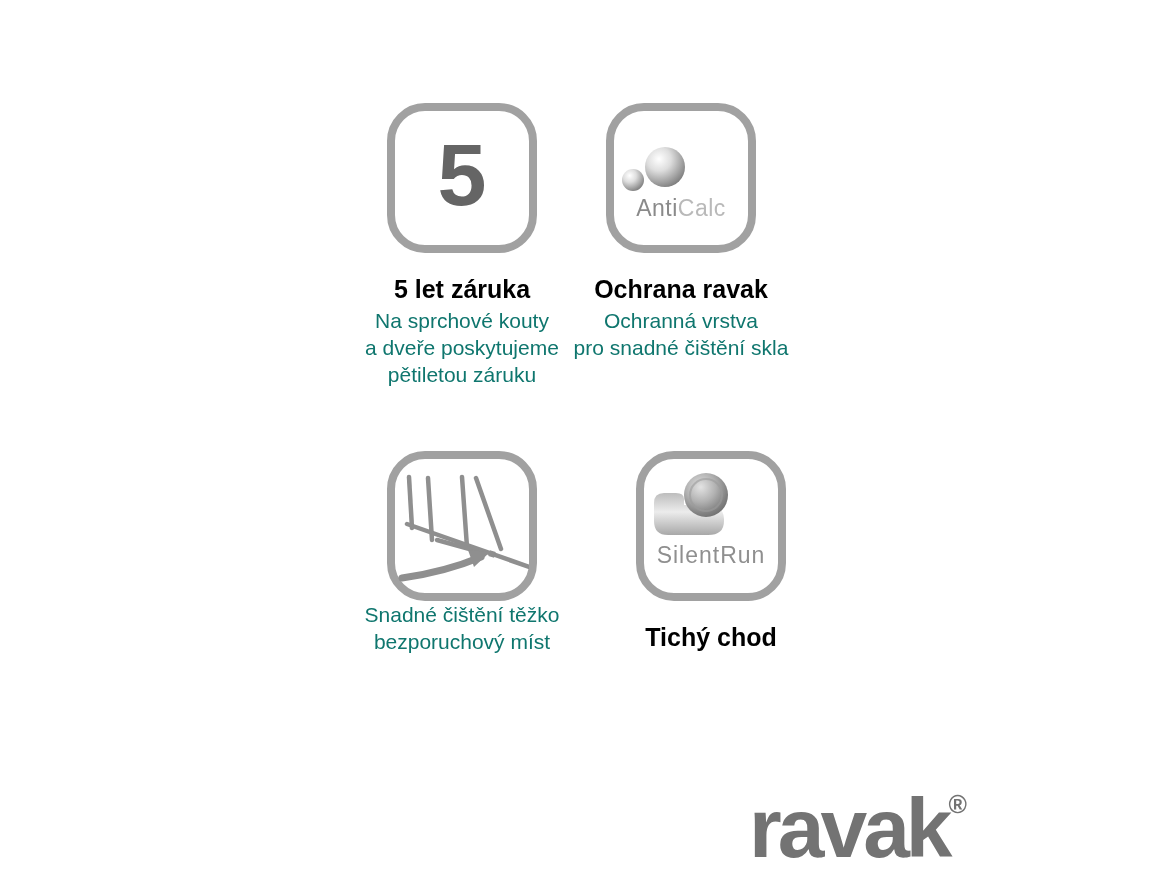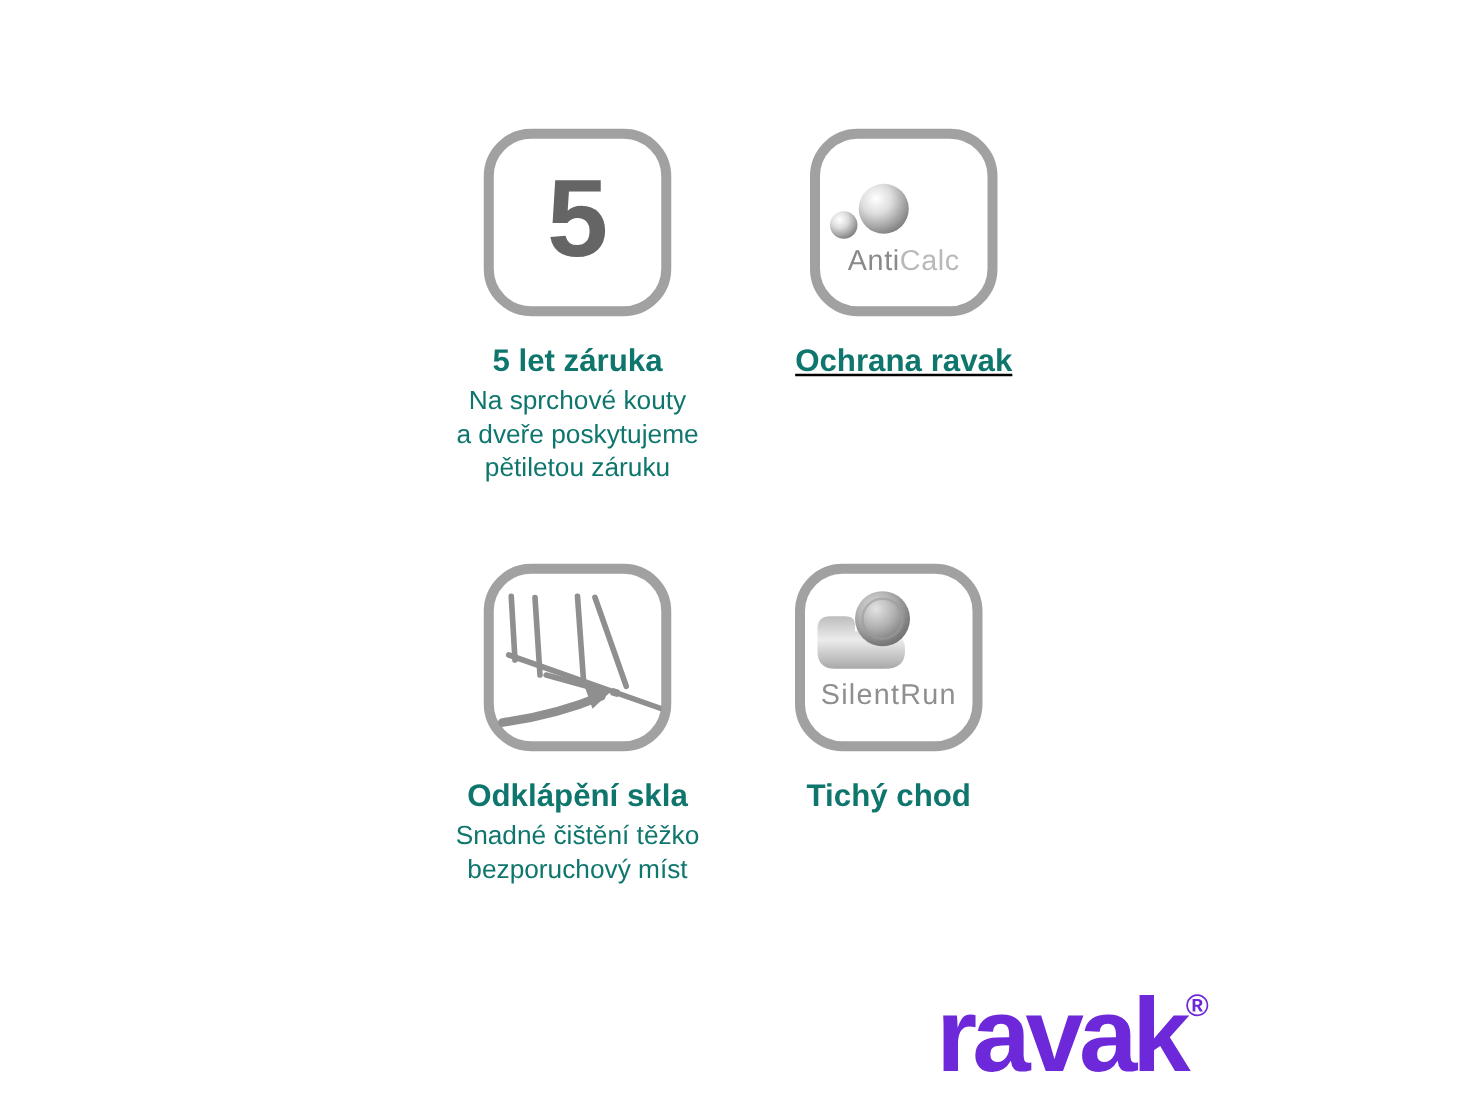--- a/index.html
+++ b/index.html
@@ -14,21 +14,21 @@
     height: 878px;
     background: #ffffff;
     overflow: hidden;
   }
   .feature {
     position: absolute;
     width: 280px;
     text-align: center;
   }
   .f1 { left: 322px; top: 103px; }
-  .f2 { left: 583px; top: 103px; text-decoration: underline; }
+  .f2 { left: 541px; top: 103px; }
   .f3 { left: 322px; top: 451px; }
   .f4 { left: 571px; top: 451px; }
 
   .badge {
     box-sizing: border-box;
     width: 150px;
     height: 150px;
     margin: 0 auto;
     border: 8px solid #a1a1a1;
     border-radius: 38px;
@@ -46,35 +46,35 @@
     color: #656565;
     line-height: 1;
     padding-bottom: 6px;
   }
 
   .feature .title {
     margin: 21px 0 3px 0;
     font-size: 25px;
     line-height: 30px;
     font-weight: bold;
-    color: #0f766e;
+    color: #000000;
   }
   .feature .desc {
     margin: 0;
     font-size: 21px;
     line-height: 27px;
     color: #0f766e;
     white-space: pre-line;
   }
 
   .brand {
     position: absolute;
     top: 786px;
     right: 203px;
-    color: #6d28d9;
+    color: #737373;
     font-size: 84px;
     font-weight: bold;
     letter-spacing: -4px;
     line-height: 1;
     white-space: nowrap;
   }
   .brand .reg {
     font-size: 25px;
     letter-spacing: 0;
     vertical-align: 44px;
@@ -111,20 +111,22 @@
           </radialGradient>
         </defs>
         <circle cx="51" cy="56" r="20" fill="url(#bubbleGrad)"></circle>
         <circle cx="19" cy="69" r="11" fill="url(#bubbleGrad)"></circle>
         <text x="67" y="105" text-anchor="middle" class="icon-label" font-size="23" font-weight="500" letter-spacing="0.5">
           <tspan fill="#8a8a8a">Anti</tspan><tspan fill="#b9b9b9">Calc</tspan>
         </text>
       </svg>
     </div>
     <h3 class="title">Ochrana ravak</h3>
+    <p class="desc">Ochranná vrstva
+pro snadné čištění skla</p>
   </section>
 
   <section class="feature f3">
     <div class="badge">
       <svg width="134" height="134" viewBox="0 0 134 134">
         <g stroke="#8f8f8f" stroke-width="4.5" stroke-linecap="round" fill="none">
           <line x1="14" y1="18" x2="17" y2="69"></line>
           <line x1="33" y1="19" x2="37" y2="81"></line>
           <line x1="67" y1="18" x2="72" y2="88"></line>
           <line x1="81" y1="19" x2="106" y2="90"></line>
@@ -132,21 +134,20 @@
           <line x1="42" y1="81" x2="89" y2="94"></line>
         </g>
         <g fill="#8f8f8f">
           <rect x="77" y="88" width="6" height="6" transform="rotate(16 80 91)"></rect>
           <rect x="94" y="92" width="6" height="6" transform="rotate(16 97 95)"></rect>
         </g>
         <path d="M 7 119 Q 50 113 86 98" stroke="#8f8f8f" stroke-width="7" fill="none" stroke-linecap="round"></path>
         <polygon points="95,93 79,108 73,91" fill="#8f8f8f"></polygon>
       </svg>
     </div>
-    <h3 class="title">Odklápění skla</h3>
     <p class="desc">Snadné čištění těžko
 bezporuchový míst</p>
   </section>
 
   <section class="feature f4">
     <div class="badge">
       <svg width="134" height="134" viewBox="0 0 134 134">
         <defs>
           <linearGradient id="railGrad" x1="0" y1="0" x2="0" y2="1">
             <stop offset="0%" stop-color="#bdbdbd"></stop>

